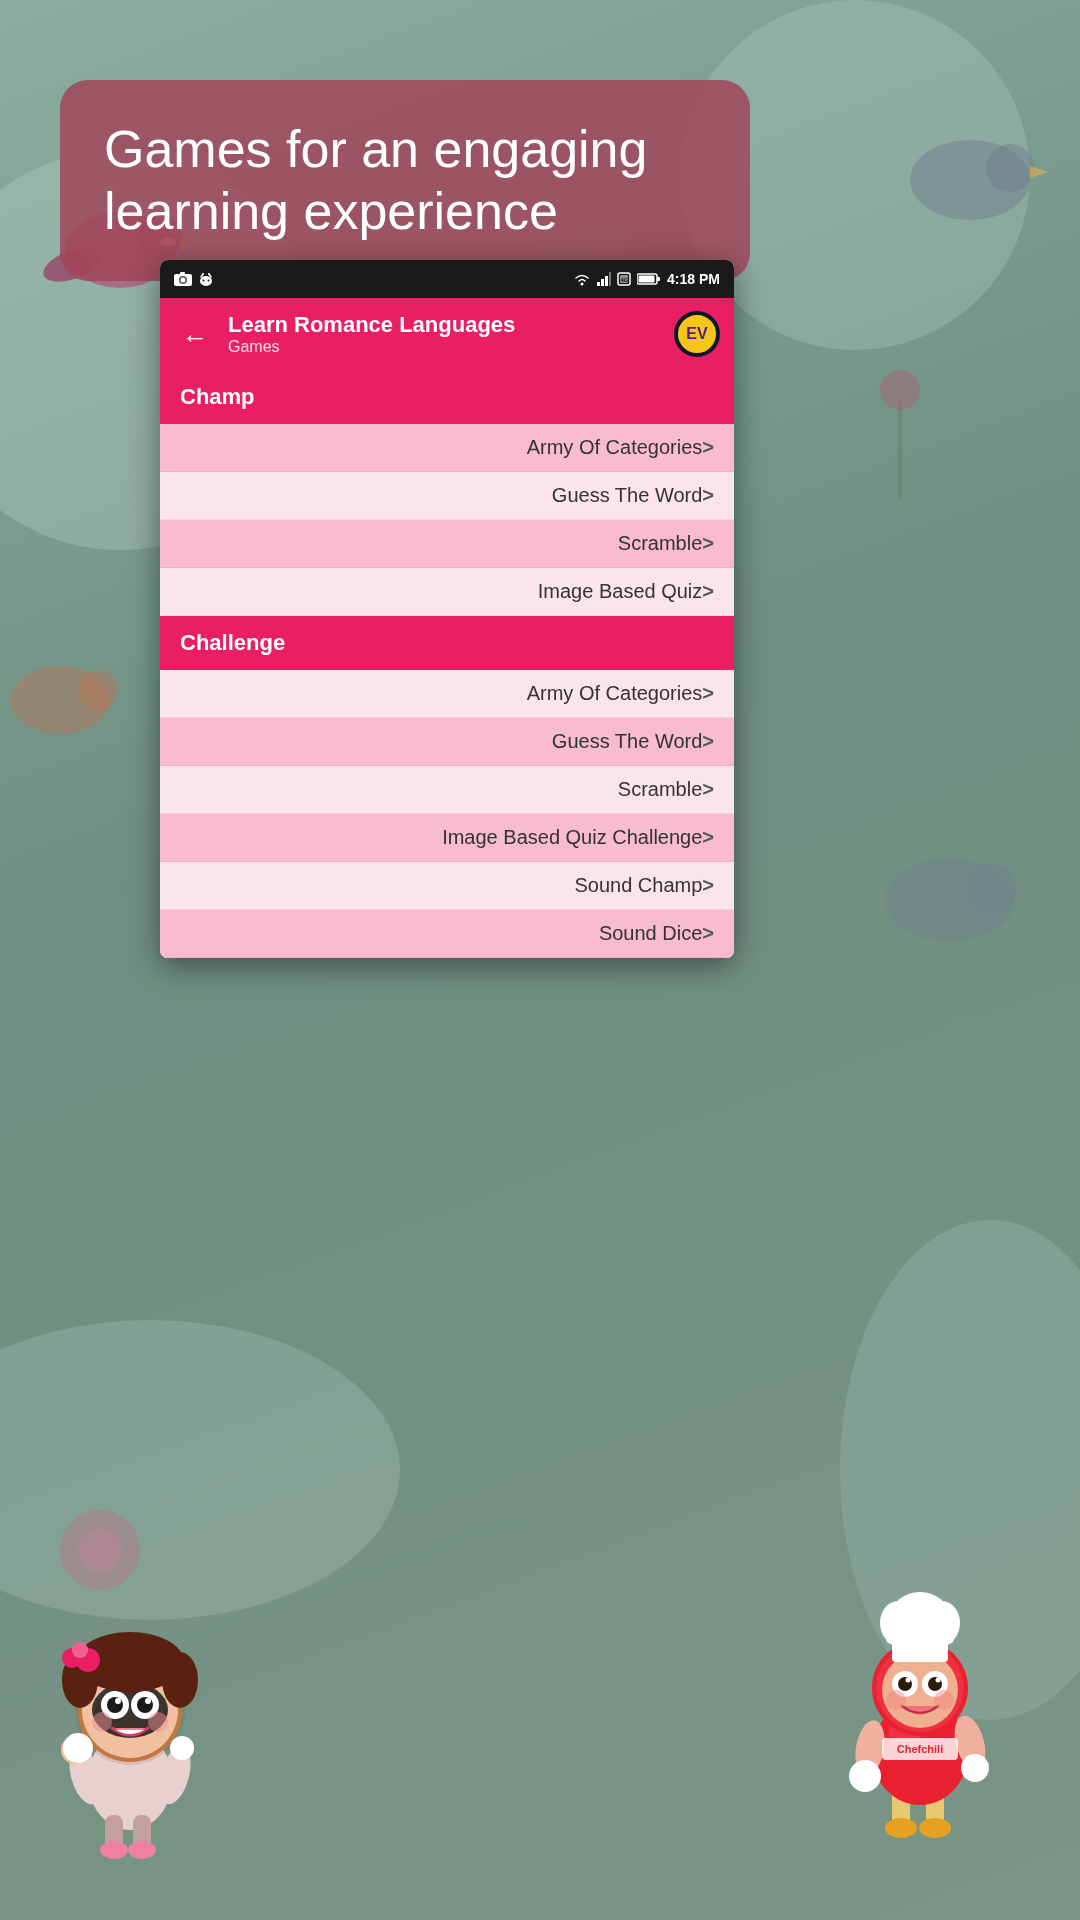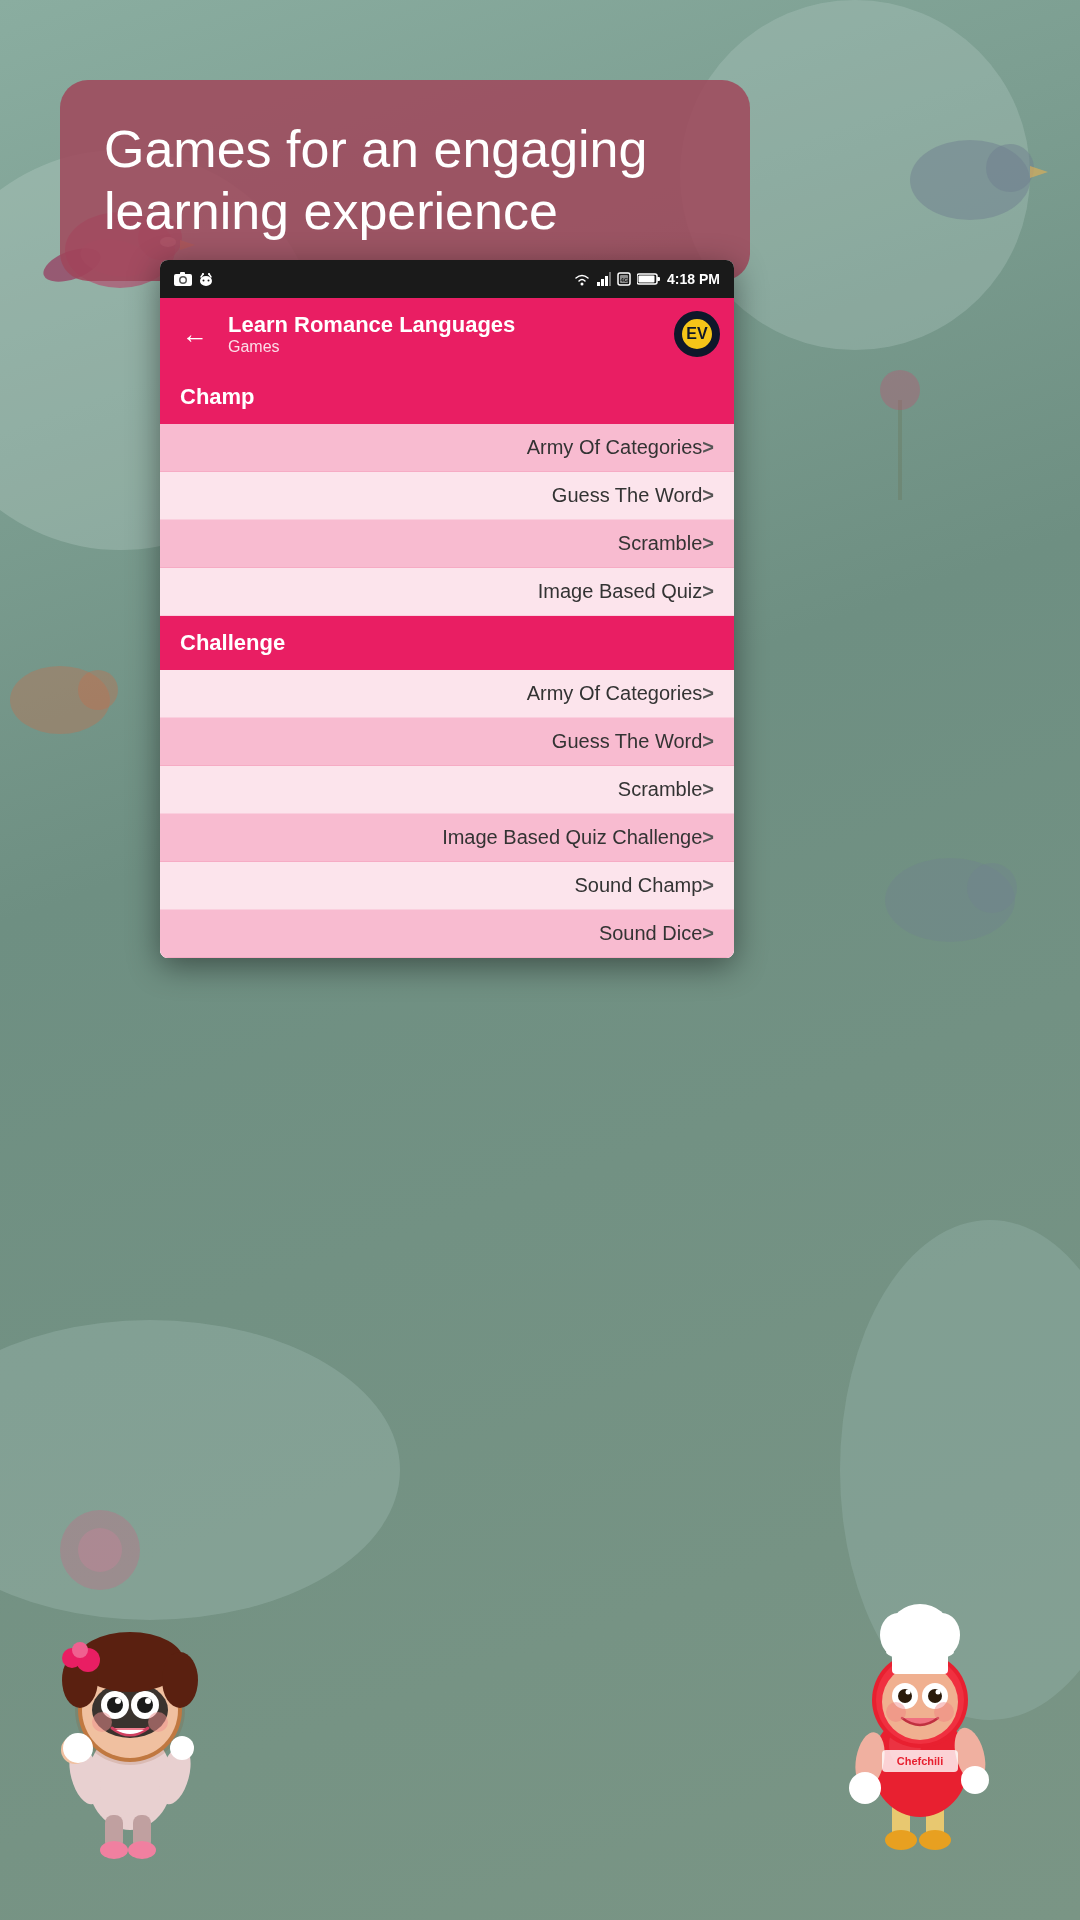--- a/index.html
+++ b/index.html
@@ -139,22 +139,22 @@
     .header-logo {
       width: 46px;
       height: 46px;
       background: #f5c518;
       border-radius: 50%;
       display: flex;
       align-items: center;
       justify-content: center;
       font-weight: bold;
       font-size: 16px;
-      color: #0f172a;
-      border: 8px solid #0f172a;
+      color: #4c1d95;
+      border: 4px solid #0f172a;
     }
 
     
     .menu-list {
       background: white;
     }
 
     .section-header {
       background: #e91e63;
       color: white;
@@ -194,21 +194,21 @@
     
     .char-left {
       position: absolute;
       bottom: 60px;
       left: 20px;
       width: 220px;
       height: 280px;
     }
     .char-right {
       position: absolute;
-      bottom: 60px;
+      bottom: 72px;
       right: 60px;
       width: 200px;
       height: 280px;
     }
 
     
     .char-svg {
       width: 100%;
       height: 100%;
     }

